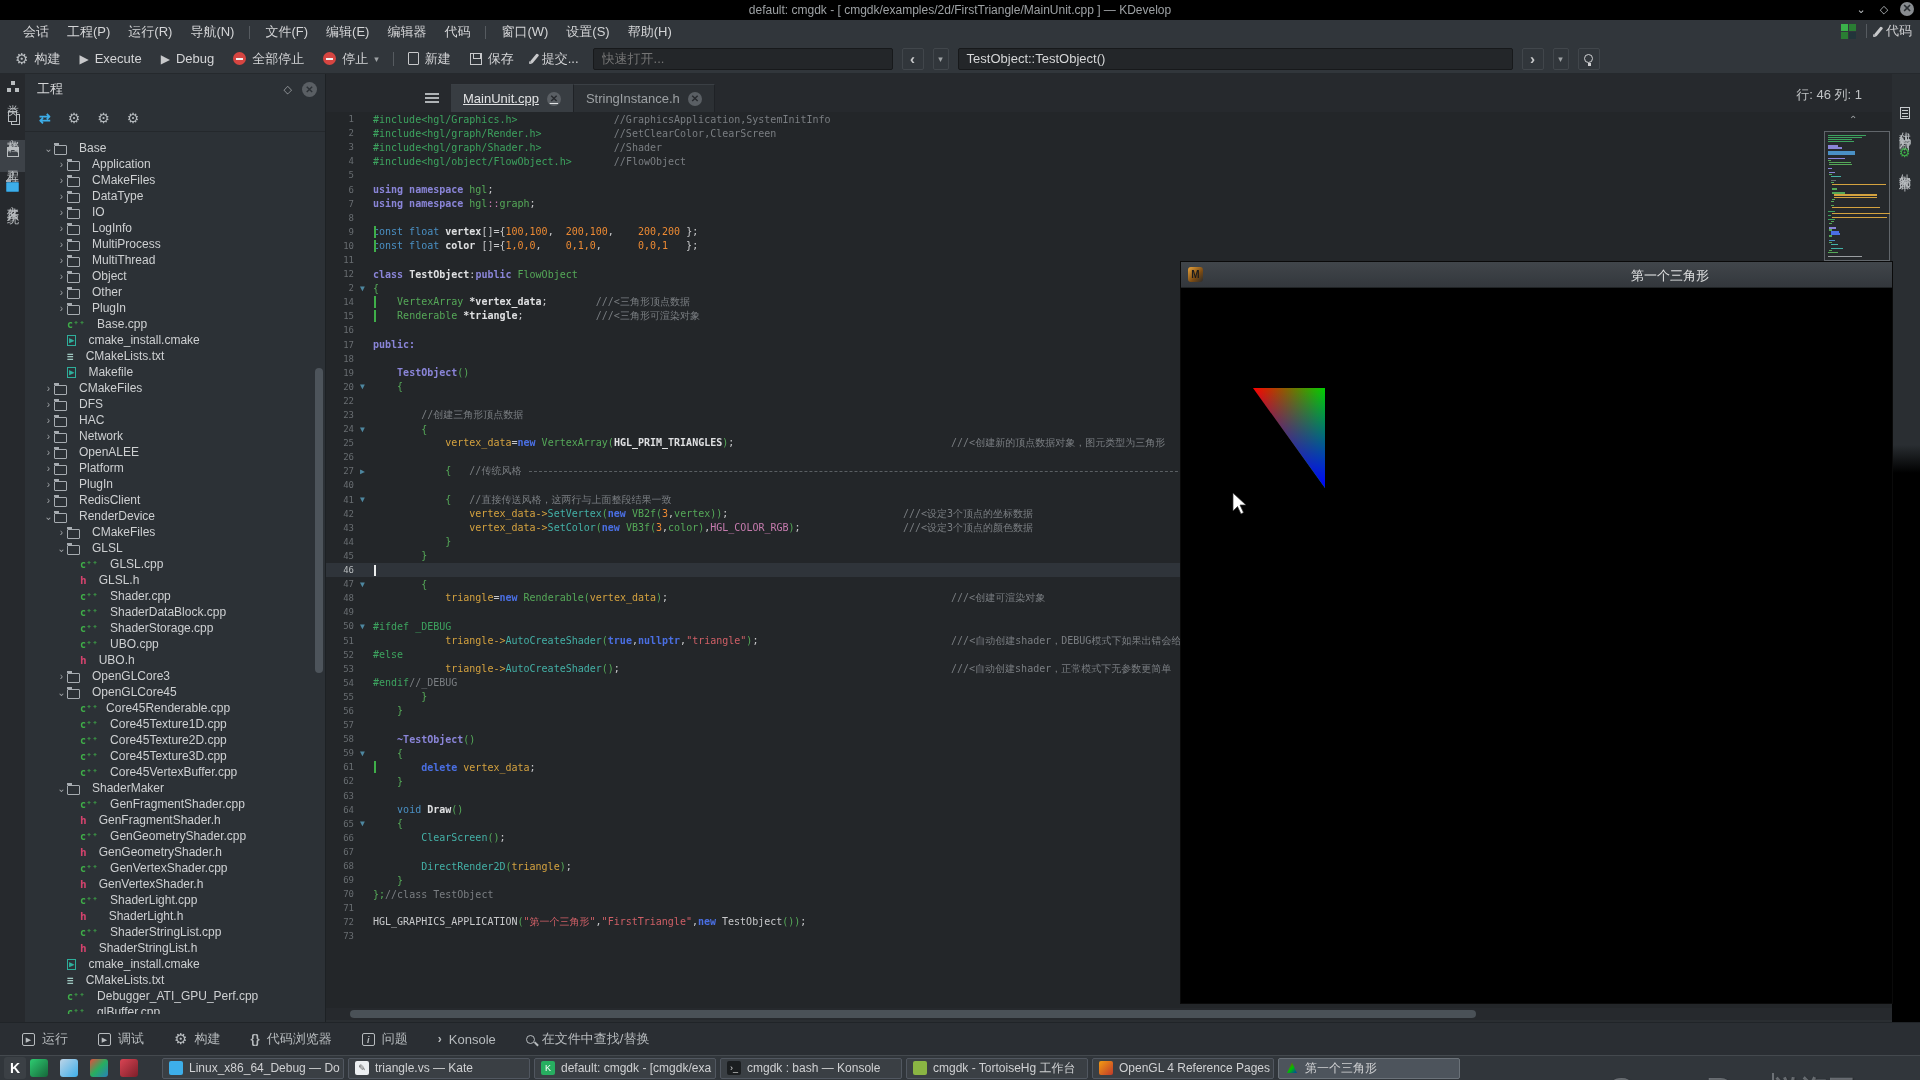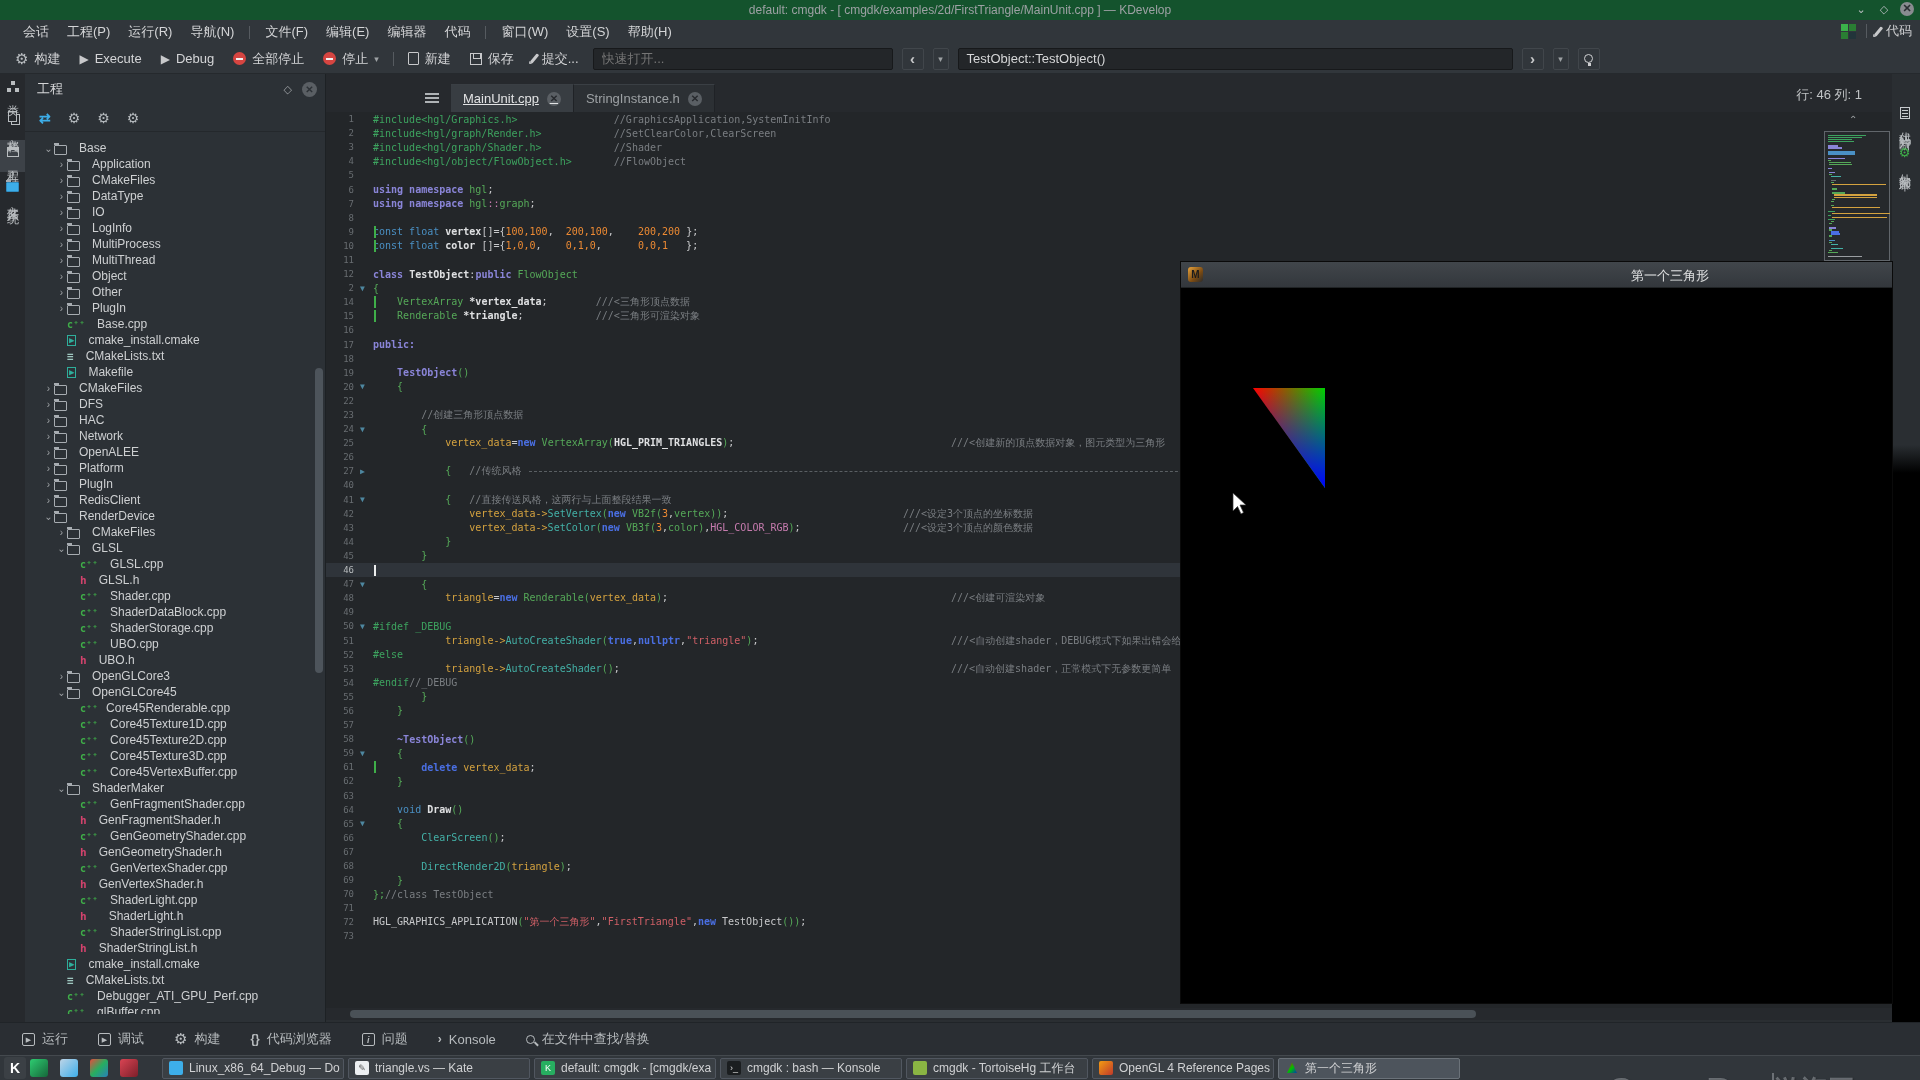--- a/index.html
+++ b/index.html
@@ -1,20 +1,20 @@
 <!DOCTYPE html>
 <html><head>
 <meta charset="utf-8">
 <style>
   * { margin:0; padding:0; box-sizing:border-box; }
   html,body { width:1920px; height:1080px; overflow:hidden; background:#2a2e32;
     font-family:"Liberation Sans", sans-serif; color:#cfd0d2; }
   .abs { position:absolute; }
   
-  #titlebar { left:0; top:0; width:1920px; height:20px; background:#14532d; text-align:center;
+  #titlebar { left:0; top:0; width:1920px; height:20px; background:#000000; text-align:center;
     font-size:12px; color:#9da1a4; line-height:20px; }
   #winctrl { right:6px; top:2px; display:flex; gap:9px; align-items:center; }
   #winctrl .wc { width:14px; height:14px; color:#b9bdc0; font-size:11px; text-align:center; line-height:14px; }
   #winctrl .wc.close { background:#888c90; border-radius:50%; color:#2a2e32; font-weight:bold; line-height:13px; }
   #menubar { left:0; top:20px; width:1920px; height:24px; background:#31363b; display:flex;
     align-items:center; padding-left:14px; font-size:13px; }
   #menubar .mi { padding:2px 9px; color:#d4d5d7; }
   #menubar .msep { width:1px; height:13px; background:#565b60; margin:0 6px; }
   #menu-right { right:8px; top:22px; display:flex; align-items:center; gap:10px; font-size:13px; }
   .greengrid { width:15px; height:15px; display:grid; grid-template:1fr 1fr / 1fr 1fr; gap:1px; }

